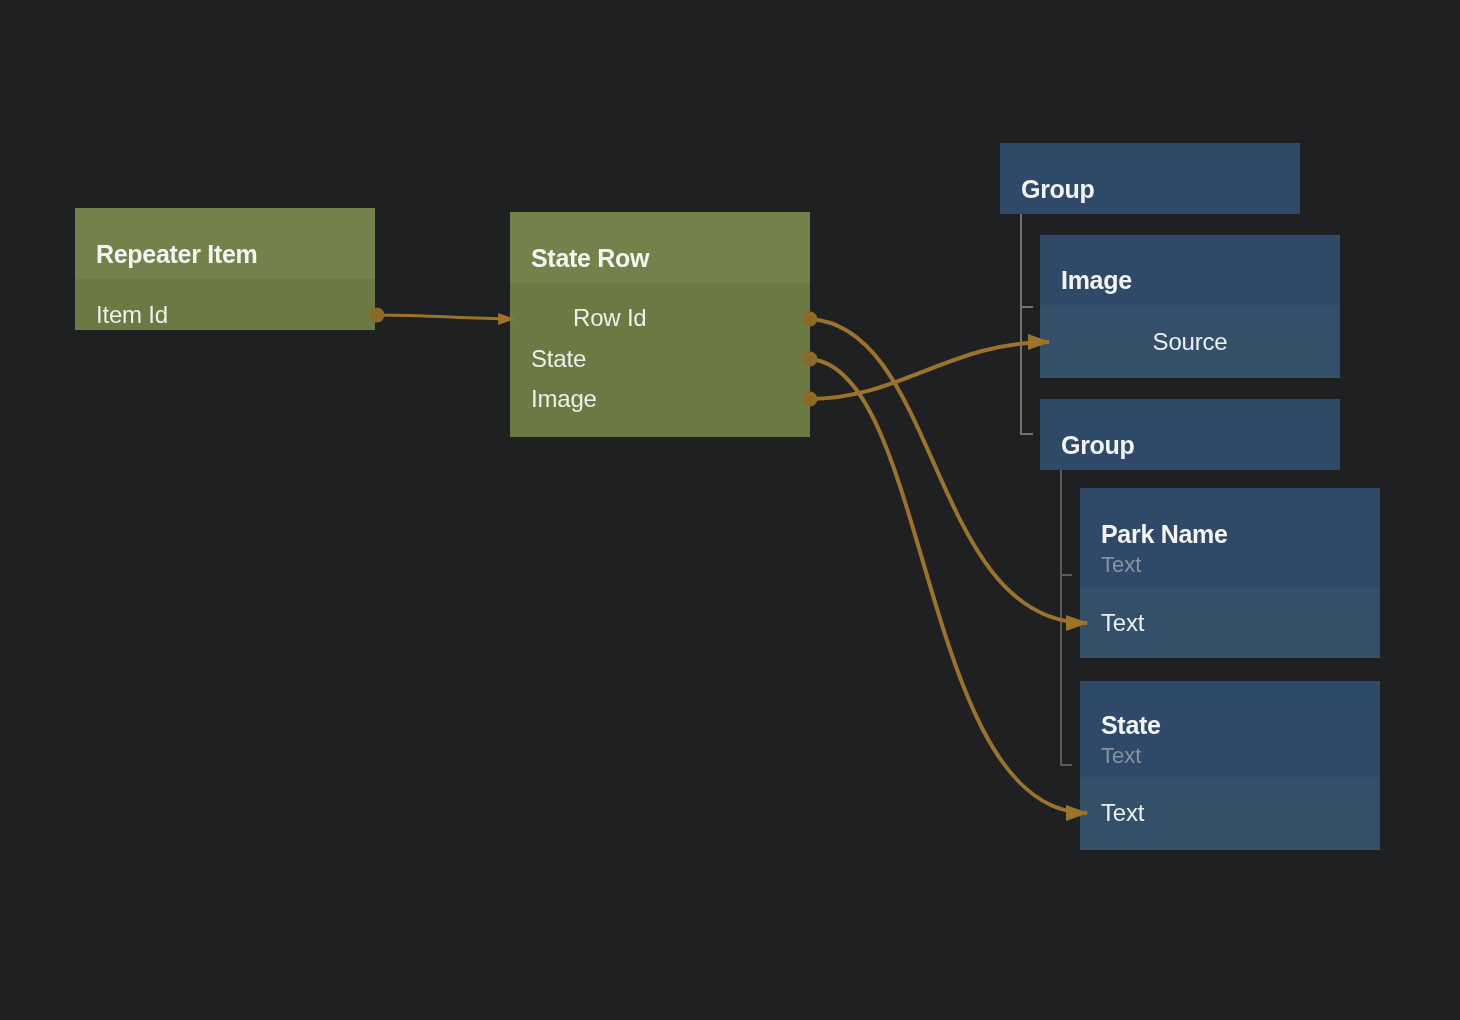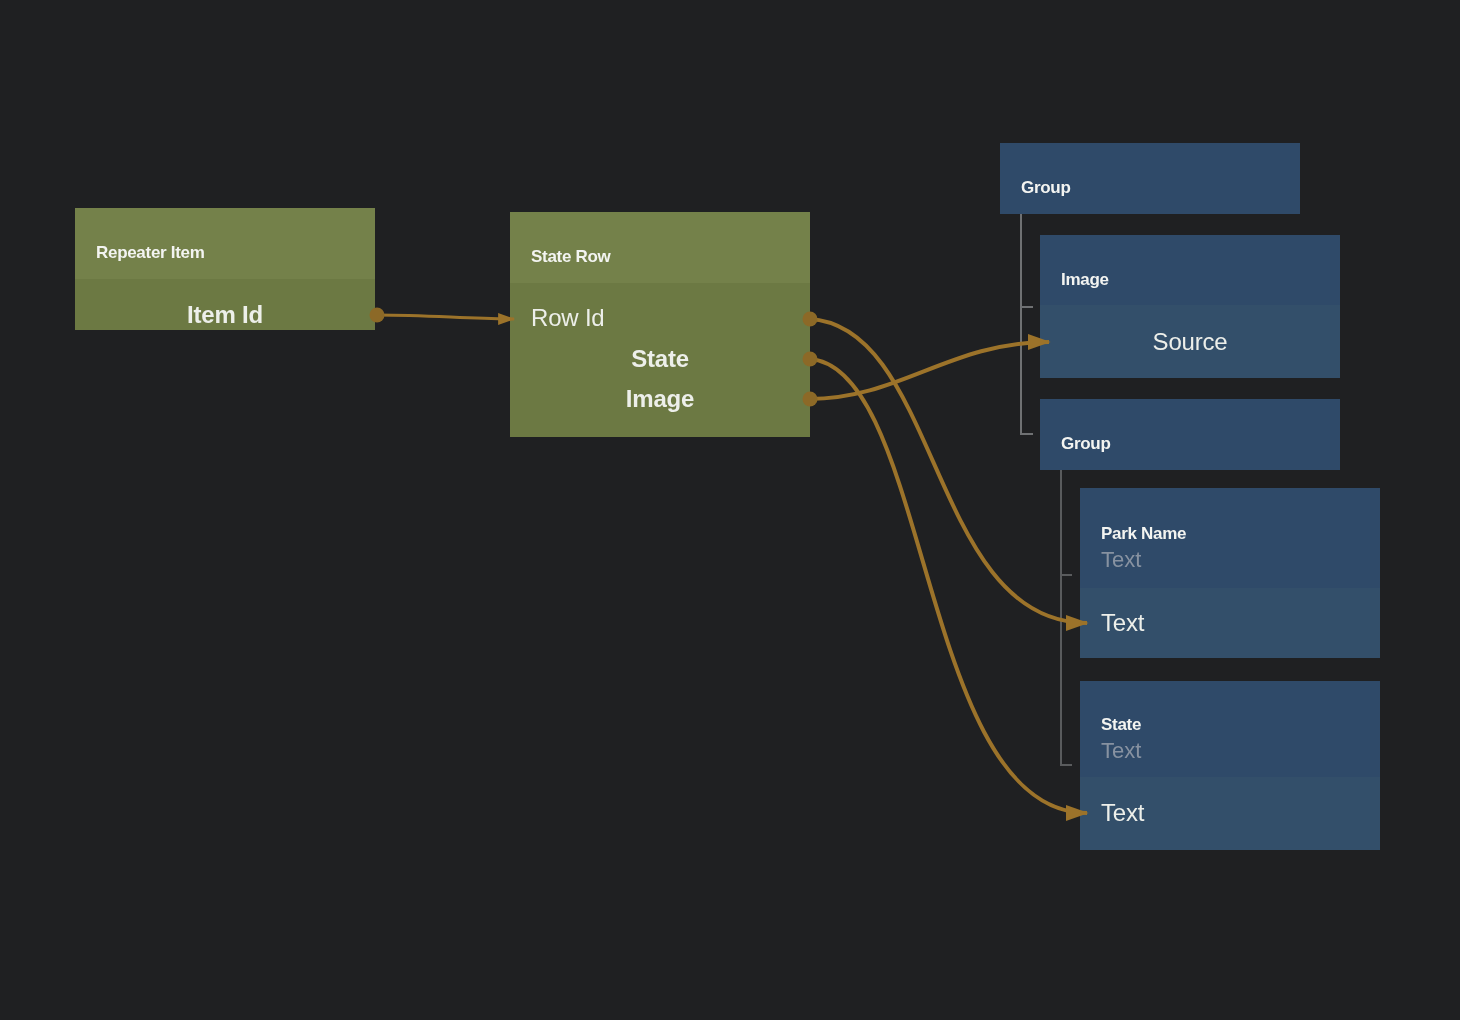--- a/index.html
+++ b/index.html
@@ -22,21 +22,21 @@
   .node-header {
     position: absolute;
     left: 0; top: 0; right: 0;
     display: flex;
     flex-direction: column;
     justify-content: center;
     padding: 0 21px;
     box-sizing: border-box;
   }
   .node-title {
-    font-size: 17px;
+    font-size: 25px;
     font-weight: 600;
     letter-spacing: -0.3px;
     color: #F3F4F1;
     white-space: nowrap;
     line-height: 1.2;
     margin-top: 20px;
   }
   .node-subtitle {
     font-size: 22px;
     font-weight: 400;
@@ -50,21 +50,21 @@
     left: 21px;
     right: 21px;
     height: 40px;
     line-height: 40px;
     font-size: 24px;
     font-weight: 400;
     letter-spacing: -0.2px;
     color: #EDEFEA;
     white-space: nowrap;
   }
-  .port.right { text-align: center; font-weight: bold; }
+  .port.right { text-align: left; }
   .port.left  { text-align: left; }
   #wire-layer {
     position: absolute;
     left: 0; top: 0;
     pointer-events: none;
     z-index: 5;
   }
 </style>
 </head>
 <body>
@@ -73,21 +73,21 @@
   <div class="node" style="left: 75px; top: 208px; width: 300px; height: 122px; background: rgb(108, 121, 67);">
       <div class="node-header" style="height: 71px; background: rgb(116, 129, 74);">
         <div class="node-title" style="color: rgb(243, 244, 241);">Repeater Item</div>
       </div>
       <div class="port right" style="top: 87px; color: rgb(237, 239, 234);">Item Id</div>
     </div>
     <div class="node" style="left: 510px; top: 212px; width: 300px; height: 225px; background: rgb(108, 121, 67);">
       <div class="node-header" style="height: 71px; background: rgb(116, 129, 74);">
         <div class="node-title" style="color: rgb(243, 244, 241);">State Row</div>
       </div>
-      <div class="port left" style="top: 86px; color: rgb(237, 239, 234);">Row Id</div>
+      <div class="port left" style="top: 86px; color: rgb(237, 239, 234); margin-left: 42px;">Row Id</div>
       <div class="port right" style="top: 127px; color: rgb(237, 239, 234);">State</div>
       <div class="port right" style="top: 167px; color: rgb(237, 239, 234);">Image</div>
     </div>
     <div class="node" style="left: 1000px; top: 143px; width: 300px; height: 71px; background: rgb(51, 79, 106);">
       <div class="node-header" style="height: 71px; background: rgb(47, 74, 105);">
         <div class="node-title" style="color: rgb(243, 244, 241);">Group</div>
       </div>
     </div>
     <div class="node" style="left: 1040px; top: 235px; width: 300px; height: 143px; background: rgb(51, 79, 106);">
       <div class="node-header" style="height: 70px; background: rgb(47, 74, 105);">

